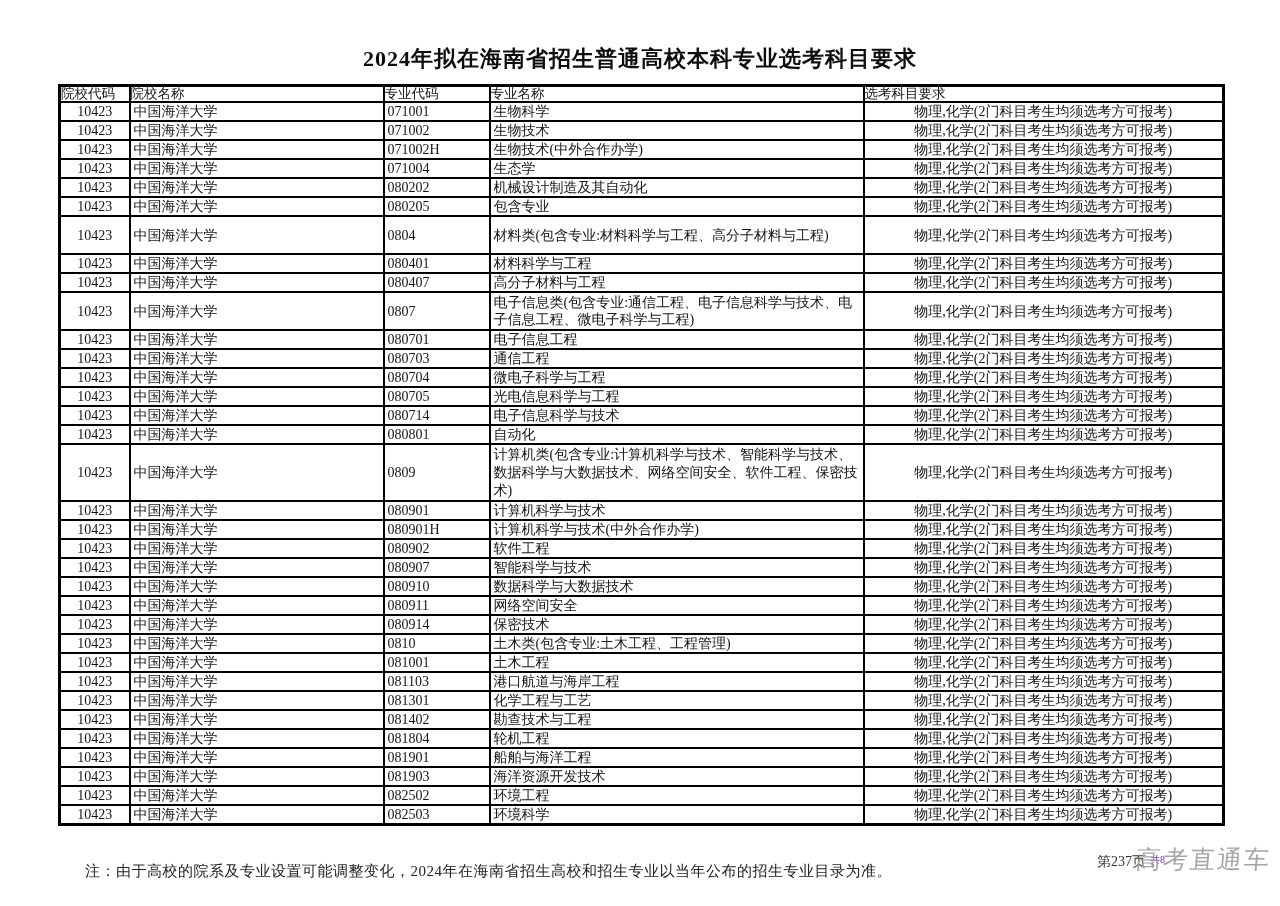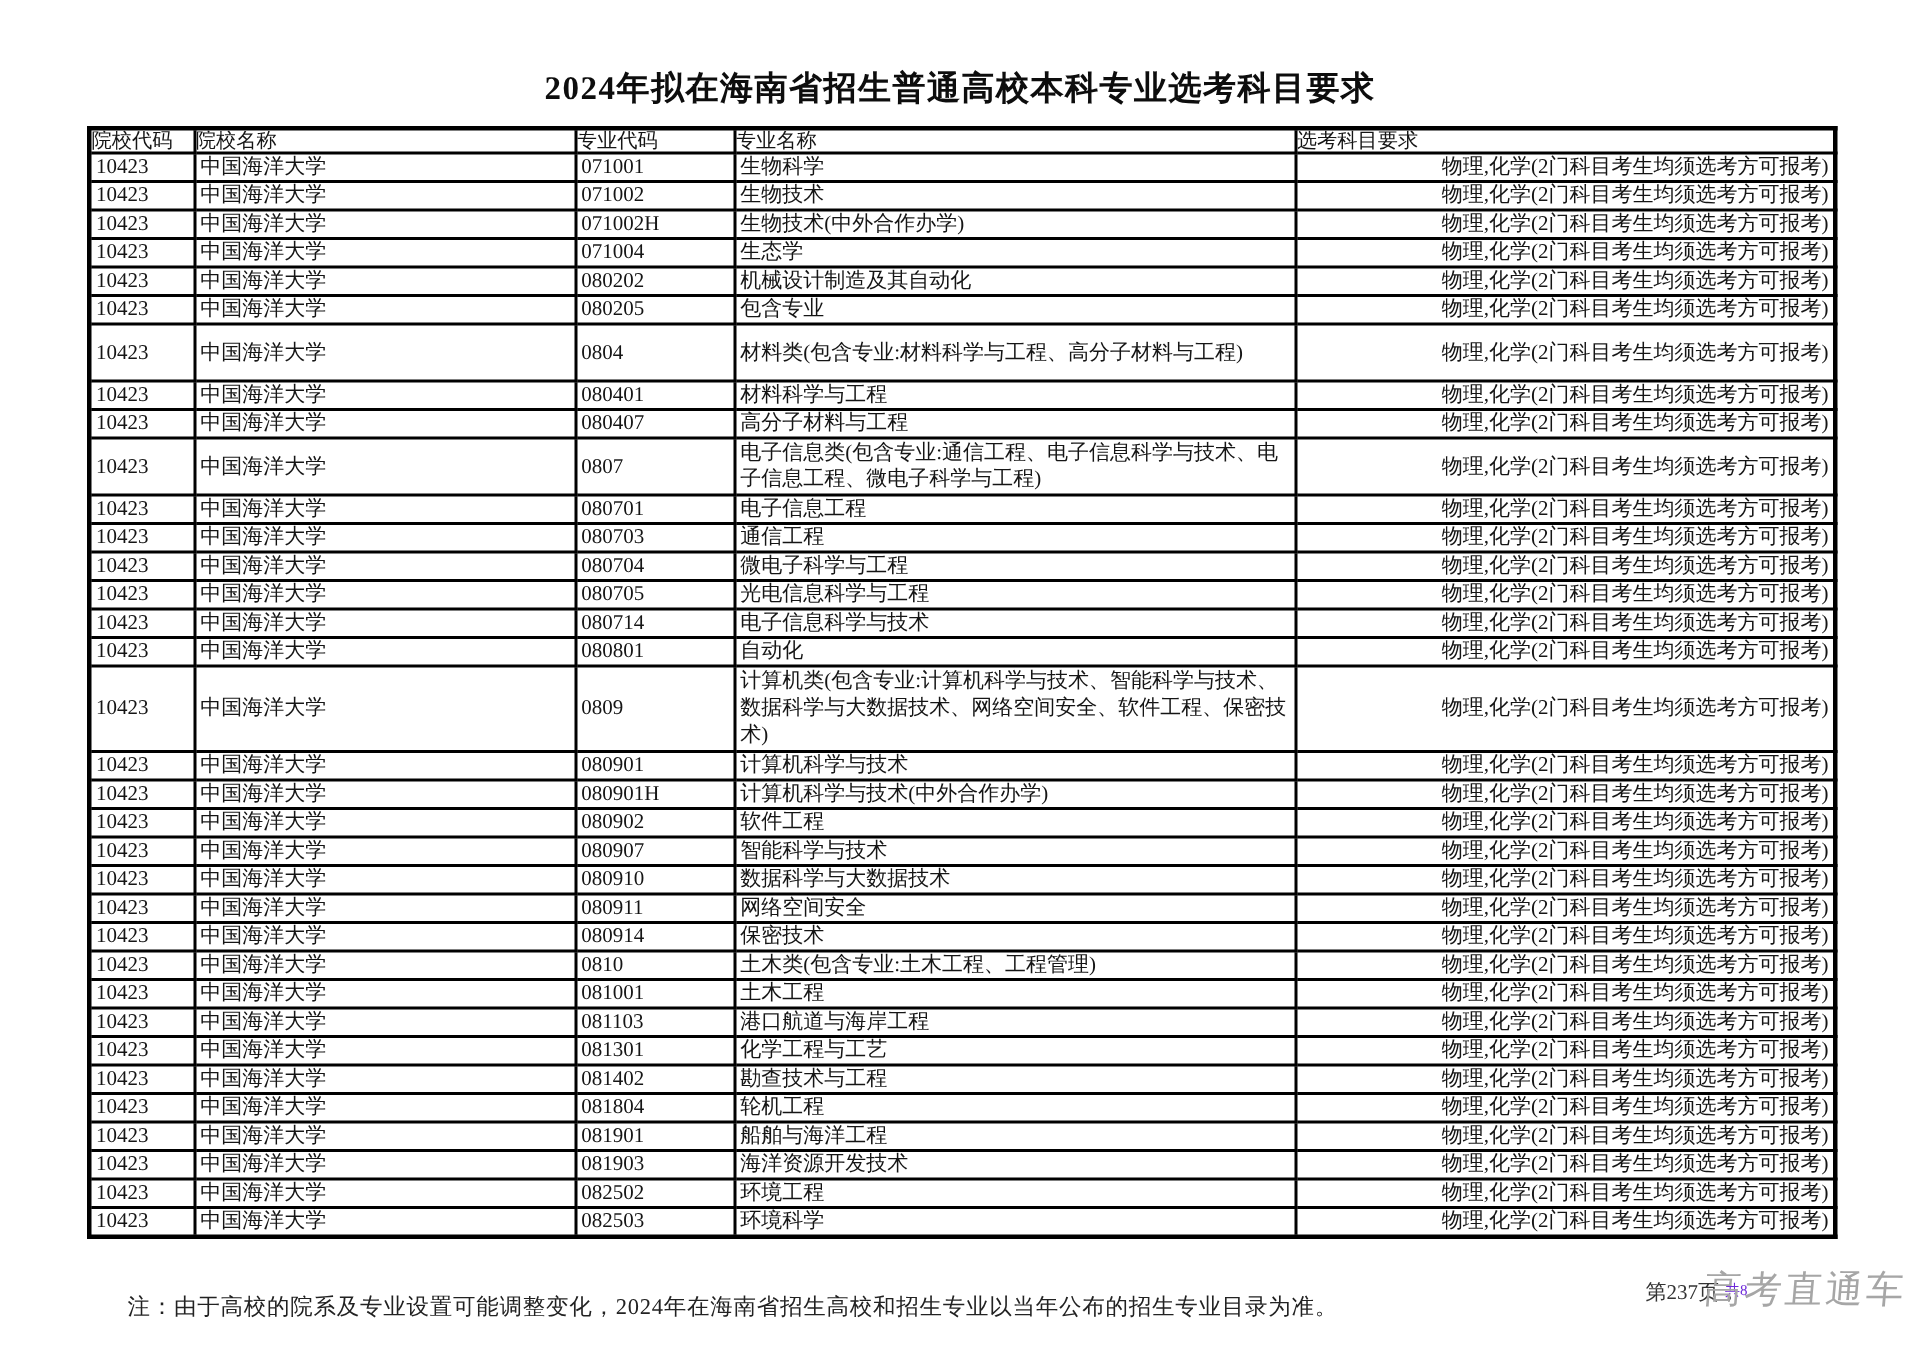--- a/index.html
+++ b/index.html
@@ -28,25 +28,25 @@
     vertical-align:middle; color:#151515;
     word-break:break-all;
   }
   table.subjects th {
     font-weight:normal; text-align:left; height:14px; line-height:14px;
     font-size:13.5px; padding:0;
   }
   table.subjects td { height:17px; }
   tr.tall2 td { height:36px; }
   tr.tall3 td { height:55px; line-height:18px; }
-  td.c-code  { }
+  td.c-code  { text-align:center; }
   td.c-name  { text-align:left; }
   td.c-mcode { text-align:left; }
   td.c-mname { text-align:left; }
-  td.c-req   { text-align:right; }
+  td.c-req   { text-align:center; }
 
   .note {
     position:absolute; left:85px; top:851px;
     font-size:15px; color:#222; letter-spacing:0.5px;margin-top:11px;
   }
   .page-label {
     position:absolute; left:1097px; top:853px;
     font-size:14px; color:#333;
   }
   .obscured {

